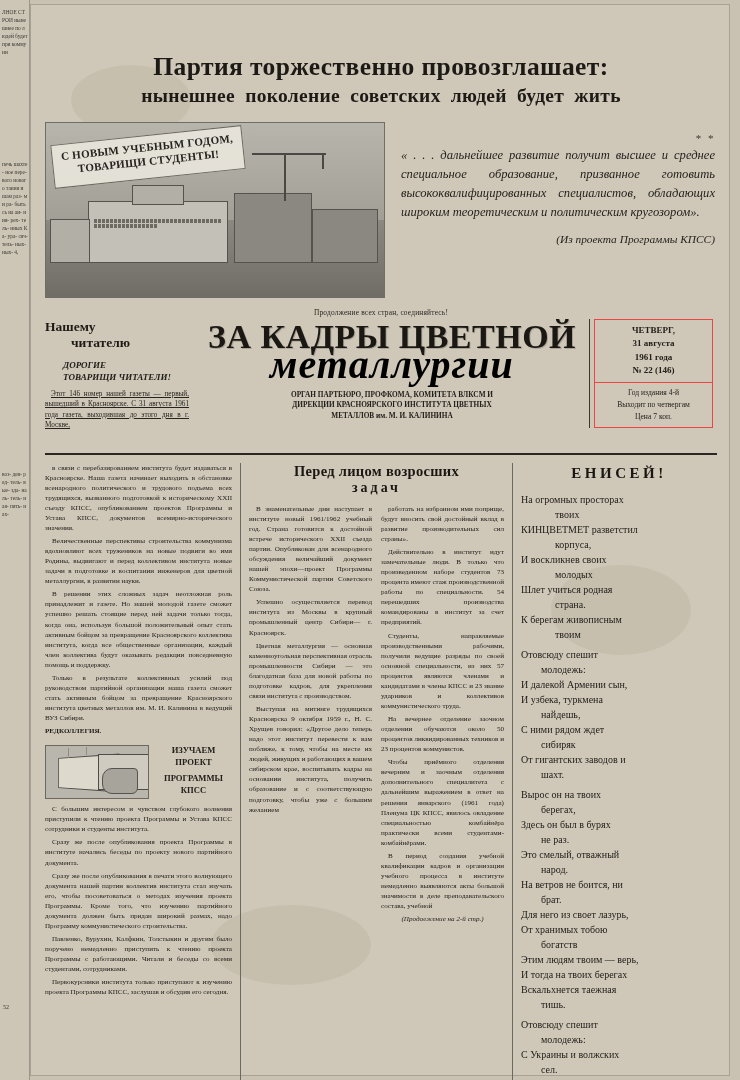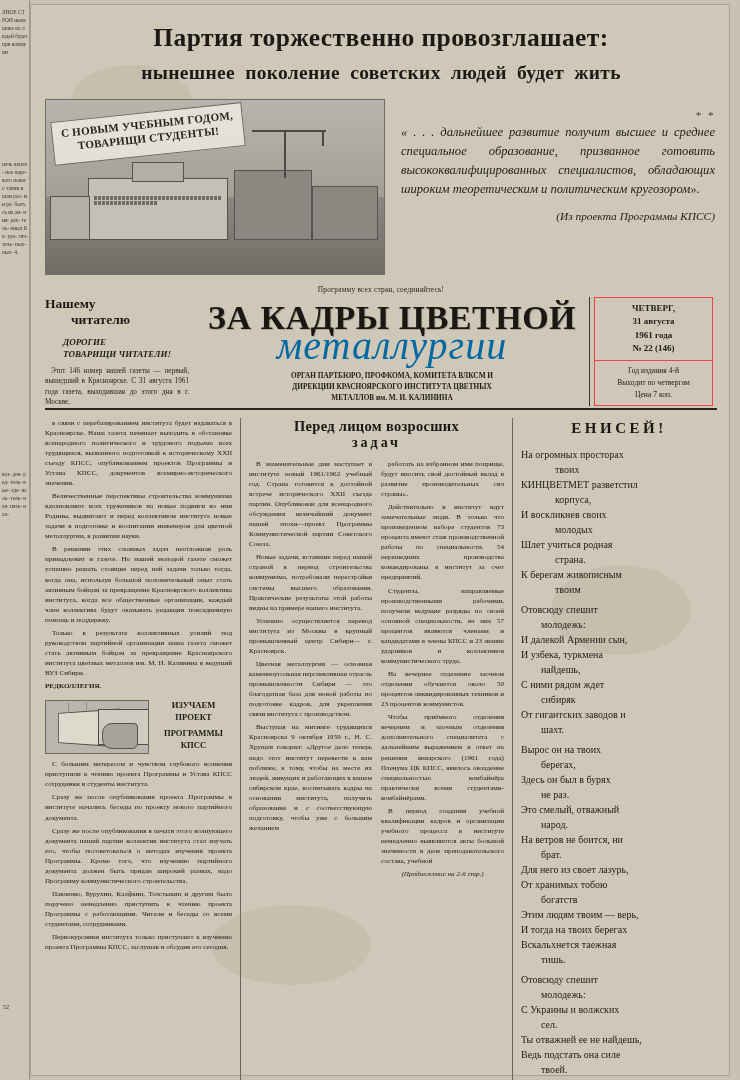--- a/index.html
+++ b/index.html
@@ -50,26 +50,27 @@
   }
 
   .headline-block { text-align: center; padding-top: 12px; }
   .headline-1 {
     font-family: "Liberation Serif", serif;
     font-weight: bold;
     font-size: 25.5px;
     letter-spacing: 0.4px;
     color: #1d1a16;
     line-height: 1.05;
+    margin-top: 29px;
   }
   .headline-2 {
     font-weight: bold;
     font-size: 19.5px;
     color: #1d1a16;
-    margin-top: 9px;
+    margin-top: 3px;
     line-height: 1.22;
     letter-spacing: 0.3px;
     word-spacing: 5px;
   }
 
   
   .photo-row { display: flex; margin-top: 14px; }
   .photo {
     position: relative;
     width: 340px; height: 176px;
@@ -124,46 +125,47 @@
     text-align: justify;
   }
   .quote .src { display:block; text-align:right; font-size:11.4px; margin-top:9px; }
   .stars { text-align:right; font-size: 11px; letter-spacing:2px; color:#3a3730; }
 
   
   .mast-top-line {
     text-align:center; font-size:7.4px; color:#2a2723; margin-top: 10px; letter-spacing:.2px;
   }
   .masthead {
-    display:flex; align-items:center; margin-top: 2px;
+    display:flex; align-items:flex-start; margin-top: 2px;
     border-bottom: 2px solid #2a2723;
-    padding-bottom: 0;
+    padding-bottom: 22px;
   }
   .mast-left { width: 150px; padding-right: 6px; }
   .mast-left h3 { margin:0; font-size: 13.5px; font-weight:bold; color:#1d1a16; }
   .mast-left h3 .ind { display:block; padding-left: 26px; }
   .mast-left .dear {
     margin-top: 8px; font-style: italic; font-size: 9px; font-weight:bold; color:#23201b;
     padding-left: 18px; line-height:1.35;
   }
   .mast-left p {
     margin: 6px 0 0 0; font-size: 7.2px; line-height: 1.45; text-align: justify; color:#26231e;
     text-indent: 6px;
+    text-decoration: underline;
   }
 
   .mast-center { flex:1; text-align:center; position:relative; padding: 0 6px; }
   .logo1 {
     font-weight: bold; font-size: 34px; color:#1b1814; letter-spacing: 0.5px;
     line-height: 0.95; margin-top: 2px;
     text-shadow: 1px 1px 0 rgba(0,0,0,0.18);
   }
   .logo2 {
     font-family: "Liberation Serif", serif;
-    font-style: italic; font-weight: normal; font-size: 40px;
-    color:#0369a1; line-height: 0.9; margin-top: -6px;
+    font-style: italic; font-weight: bold; font-size: 40px;
+    color:#000000; line-height: 0.9; margin-top: -6px;
     letter-spacing: 1px;
   }
   .mast-center .org {
     font-size: 7.3px; font-weight: bold; line-height: 1.45; margin-top: 7px; color:#23201b;
   }
   .mast-right {
     width: 128px; text-align:center; border-left: 1px solid #3a3730; padding: 0 4px;
     font-size: 8.6px; color:#23201b;
   }
   .mast-right .box {
@@ -322,21 +324,21 @@
           </div>
         </div>
 
         <div class="quote">
           <div class="stars">* *</div>
           <span>« . . . дальнейшее развитие получит высшее и среднее специальное образование, призванное готовить высококвалифицированных специалистов, обладающих широким теоретическим и политическим кругозором».</span>
           <span class="src">(Из проекта Программы КПСС)</span>
         </div>
       </div>
 
-      <div class="mast-top-line">Программу всех стран, соединяйтесь!</div>
+      <div class="mast-top-line">Продолжение всех стран, соединяйтесь!</div>
 
       <div class="masthead">
         <div class="mast-left">
           <h3>
             <span>Нашему</span>
             <span class="ind">читателю</span>
           </h3>
           <div class="dear">
             <div>ДОРОГИЕ</div>
             <div>ТОВАРИЩИ ЧИТАТЕЛИ!</div>
@@ -400,21 +402,20 @@
         </div>
 
         <div class="col col2">
           <h2>
             <span>Перед лицом возросших</span>
             <span class="l2">задач</span>
           </h2>
           <div class="subcols">
             <div class="subcol">
               <p>В знаменательные дни наступает в институте новый 1961/1962 учебный год. Страна готовится к достойной встрече исторического XXII съезда партии. Опубликован для всенародного обсуждения величайший документ нашей эпохи—проект Программы Коммунистической партии Советского Союза.</p>
-              <p>Новые задачи, вставшие перед нашей страной в период строительства коммунизма, потребовали перестройки системы высшего образования. Практические результаты этой работы видны на примере нашего института.</p>
               <p>Успешно осуществляется перевод института из Москвы в крупный промышленный центр Сибири— г. Красноярск.</p>
               <p>Цветная металлургия — основная каменноугольная перспективная отрасль промышленности Сибири — это благодатная база для новой работы по подготовке кадров, для укрепления связи института с производством.</p>
               <p>Выступая на митинге трудящихся Красноярска 9 октября 1959 г., Н. С. Хрущев говорил: «Другое дело теперь надо этот институт перевести к вам поближе, к тому, чтобы на месте их людей, живущих и работающих в вашем сибирском крае, воспитывать кадры на основании института, получить образование и с соответствующую подготовку, чтобы уже с большим желанием</p>
             </div>
             <div class="subcol">
               <p>работать на избранном ими поприще, будут вносить свой достойный вклад в развитие производительных сил страны».</p>
               <p>Действительно в институт идут замечательные люди. В только что произведенном наборе студентов 73 процента имеют стаж производственной работы по специальности. 54 перешедших производства командированы в институт за счет предприятий.</p>
               <p>Студенты, направляемые производственными рабочими, получили ведущие разряды по своей основной специальности, из них 57 процентов являются членами и кандидатами в члены КПСС и 23 звание ударников и коллективов коммунистического труда.</p>
               <p>На вечернее отделение заочном отделении обучаются около 50 процентов ликвидированных техников и 23 процентов коммунистов.</p>
               <p>Чтобы приёмного отделения вечерним и заочным отделения дополнительного специалитета с дальнейшим выражением в ответ на решения январского (1961 года) Пленума ЦК КПСС, явилось овладение специальностью комбайнёра практически всеми студентами-комбайнёрами.</p>

